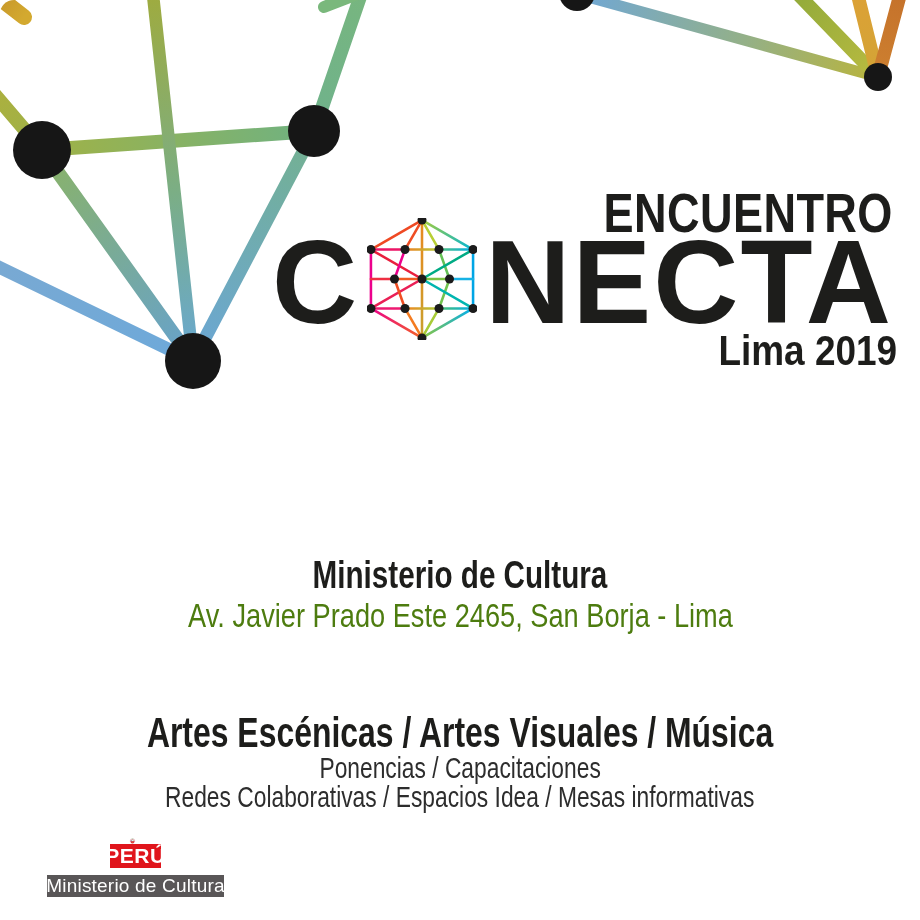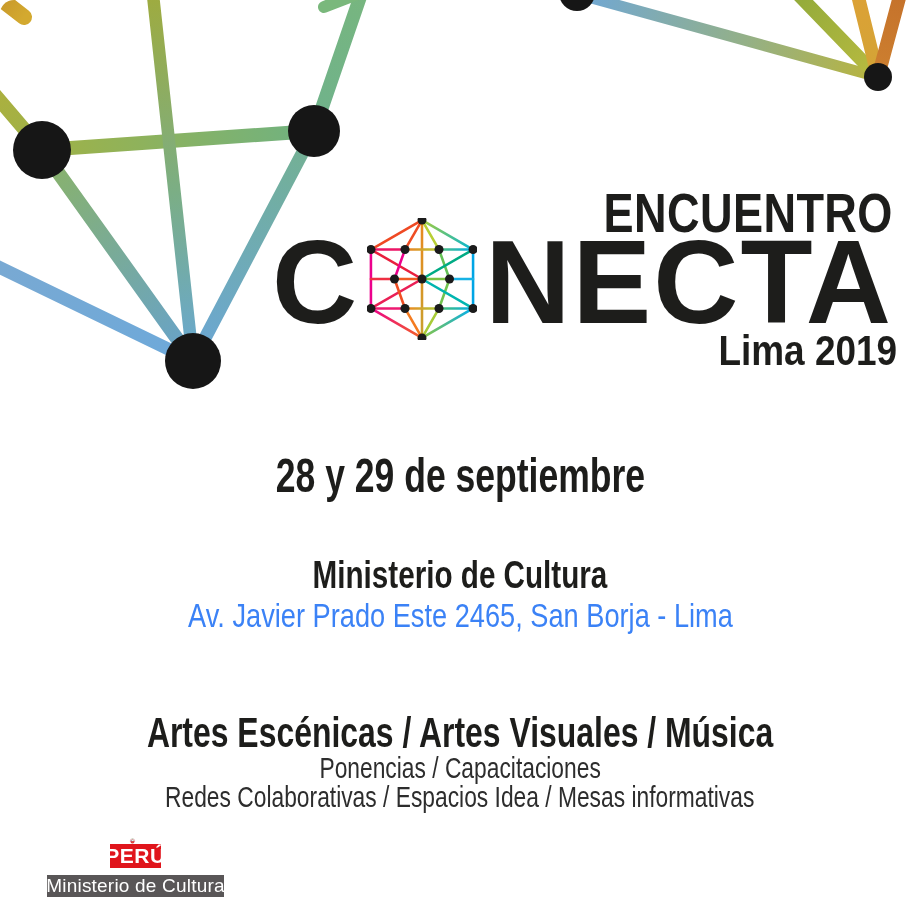--- a/index.html
+++ b/index.html
@@ -27,21 +27,21 @@
     line-height:1; white-space:nowrap; transform:scaleX(0.88); transform-origin:100% 50%;
   }
 
   
   .center-line { position:absolute; left:0; right:0; text-align:center; line-height:1; white-space:nowrap; }
   .center-line > span { display:inline-block; transform-origin:50% 50%; }
   .date-line { top:452px; font-size:48px; font-weight:bold; }
   .date-line > span { transform:scaleX(0.74); }
   .venue-name { top:556px; font-size:38px; font-weight:bold; }
   .venue-name > span { transform:scaleX(0.78); }
-  .venue-address { top:598px; font-size:34px; font-weight:normal; color:#3b82f6; }
+  .venue-address { top:598px; font-size:34px; font-weight:normal; color:#4d7c0f; }
   .venue-address > span { transform:scaleX(0.80); }
   .topics-main { top:712px; font-size:42px; font-weight:bold; }
   .topics-main > span { transform:scaleX(0.76); }
   .topics-sub { font-size:30px; color:#2d2d2d; }
   .topics-sub > span { transform:scaleX(0.76); }
   .topics-sub1 { top:753px; }
   .topics-sub2 { top:782px; }
 
   
   .gov-logo { position:absolute; left:47px; top:838px; height:59px; display:flex; align-items:center;flex-direction:column; }
@@ -242,23 +242,20 @@
         <circle cx="73.3" cy="92" r="4.6"></circle>
           <circle cx="108" cy="92" r="4.6"></circle>
         <circle cx="56" cy="122" r="4.6"></circle>
       </g>
     </svg>
     <span>NECTA</span>
   </div>
 
   <div class="edition">Lima 2019</div>
 
-  <div class="center-line date-line">
-    <span>28 y 29 de septiembre</span>
-  </div>
 
   <div class="center-line venue-name">
     <span>Ministerio de Cultura</span>
   </div>
   <div class="center-line venue-address">
     <span>Av. Javier Prado Este 2465, San Borja - Lima</span>
   </div>
 
   <div class="center-line topics-main">
     <span>Artes Escénicas / Artes Visuales / Música</span>

